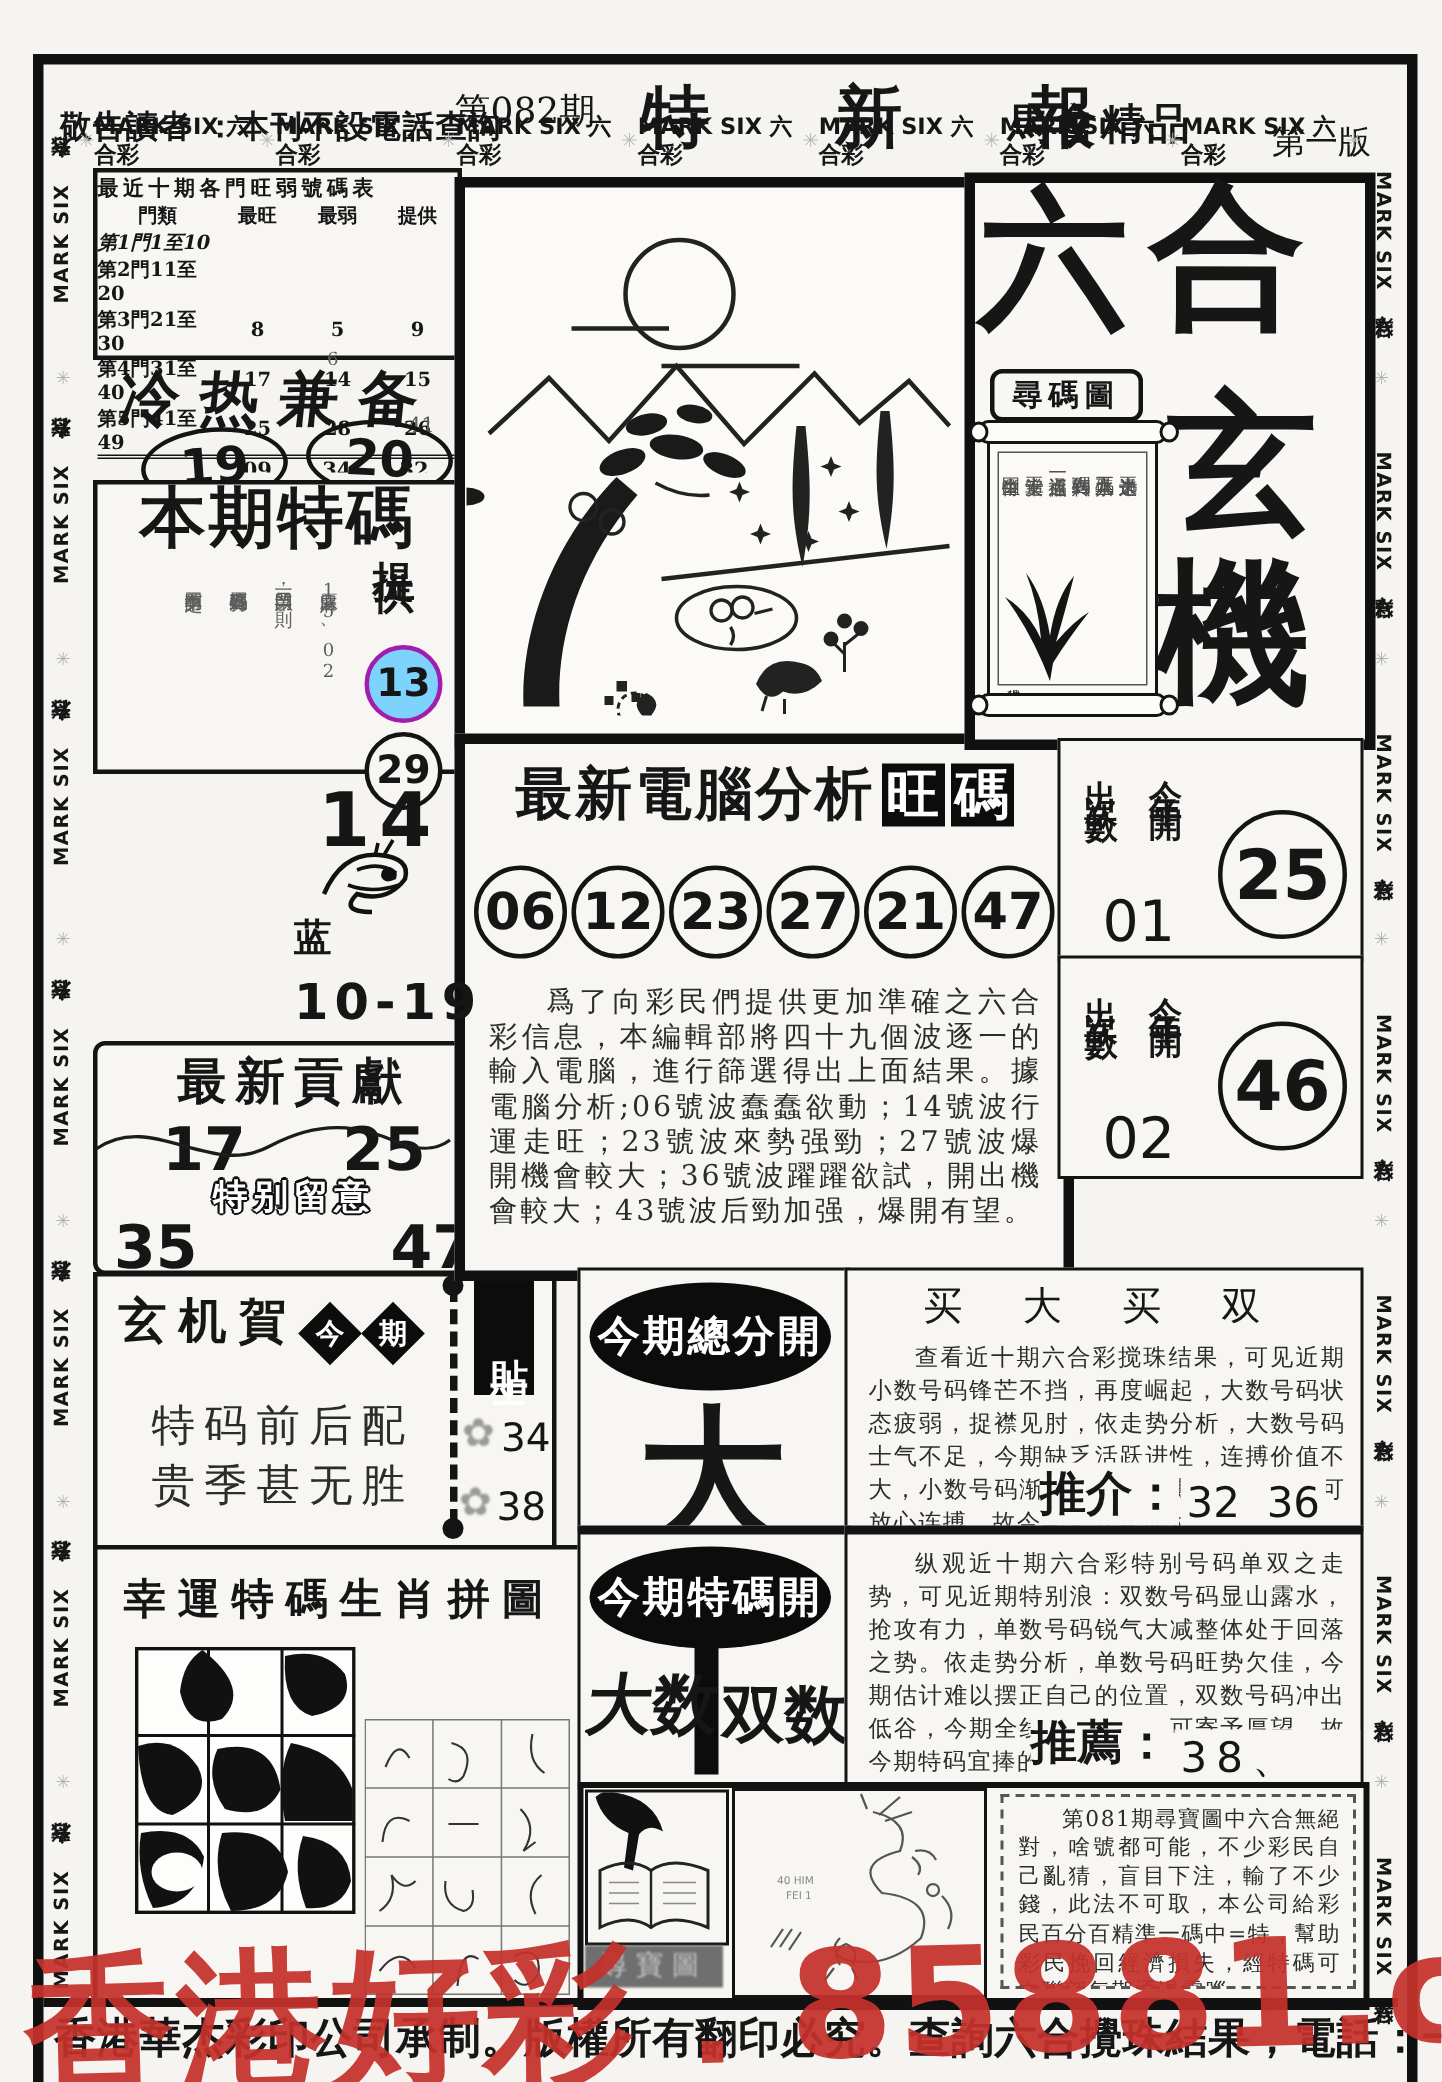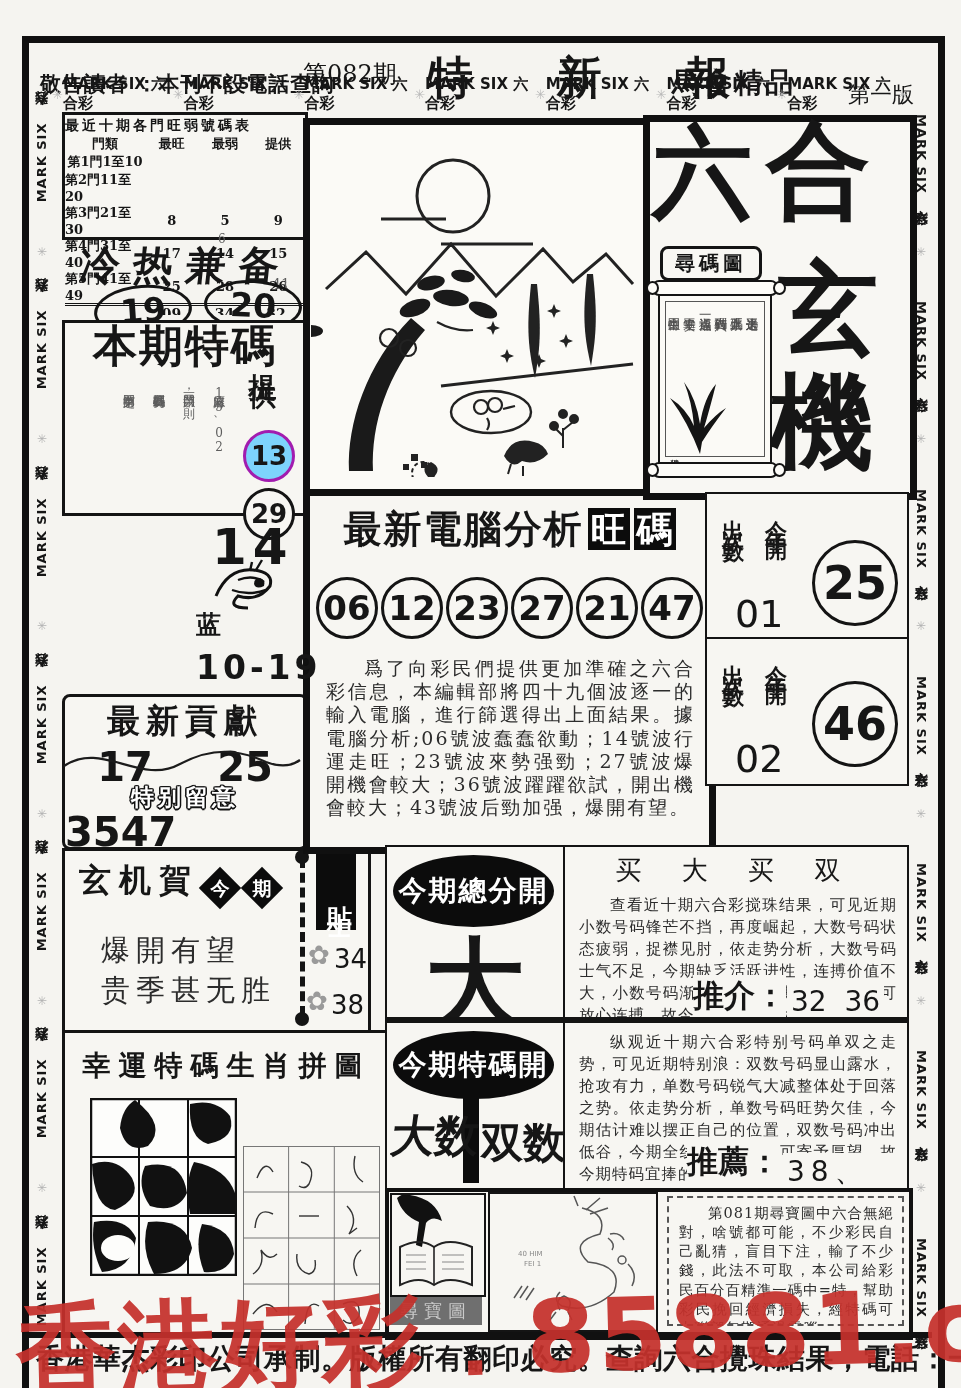--- a/index.html
+++ b/index.html
@@ -101,21 +101,21 @@
     <div class="b" style="text-align:left;font-size:14px;letter-spacing:3px;padding-top:2px;">最近十期各門旺弱號碼表</div>
     <table class="hot">
       <tbody>
           <tr>
         <td style="width:80px;">門類</td>
         <td>最旺</td>
         <td>最弱</td>
         <td>提供</td>
       </tr>
       <tr>
-        <td style="text-align:center;"><span>第1門</span><span>1至10</span></td>
+        <td style="text-align:left;font-style:italic;"><span>第1門</span><span>1至10</span></td>
         <td></td>
             <td></td>
             <td></td>
       </tr>
       <tr>
         <td style="text-align:left;"><span>第2門</span><span>11至20</span></td>
         <td></td>
             <td></td>
             <td></td>
       </tr>
@@ -169,41 +169,41 @@
 
   <div class="abs sans b" style="left:212px;top:518px;font-size:50px;letter-spacing:6px;z-index:6;">14</div>
   <svg class="abs" style="left:208px;top:556px;z-index:6;" width="75" height="56" viewBox="0 0 75 56">
     <path d="M8,40 Q20,12 45,14 Q66,16 62,30 Q50,46 30,40 Q18,52 40,52" fill="none" stroke="#111" stroke-width="3"></path>
     <path d="M30,24 Q45,18 56,26 M24,34 Q40,40 58,34 M48,14 L54,4 M42,15 L44,6" fill="none" stroke="#111" stroke-width="2.4"></path>
     <path d="M52,22 q6,2 4,8 q-8,4 -10,-2 q0,-6 6,-6 Z" fill="#111"></path>
   </svg>
   <div class="abs b" style="left:196px;top:608px;font-size:25px;z-index:6;filter:blur(.2px);">蓝</div>
   <div class="abs sans b" style="left:196px;top:648px;font-size:33px;letter-spacing:4px;z-index:6;">10-19</div>
 
-  <div class="abs box2" style="left:62px;top:694px;width:240px;height:150px;border-radius:8px;">
+  <div class="abs box2" style="left:62px;top:694px;width:240px;height:150px;border-radius:8px;padding-left:11px;">
     <div class="b" style="text-align:center;font-size:33px;font-weight:900;letter-spacing:6px;margin-top:2px;">最新貢獻</div>
     <div class="sans b" style="display:flex;justify-content:space-around;font-size:40px;margin-top:0;">
       <span>17</span>
       <span>25</span>
     </div>
     <div class="b outline" style="text-align:center;font-size:23px;letter-spacing:4px;margin-top:-8px;">特别留意</div>
-    <div class="sans b" style="display:flex;justify-content:flex-start;font-size:40px;margin-top:-4px;">
+    <div class="sans b" style="display:flex;justify-content:space-between;font-size:40px;margin-top:-4px;">
       <span>35</span>
       <span>47</span>
     </div>
   </div>
   <svg class="abs" style="left:62px;top:738px;" width="240" height="44" viewBox="0 0 240 44">
     <path d="M2,28 C40,2 78,48 118,26 C152,8 178,12 204,24 C220,30 230,28 238,22" fill="none" stroke="#1c1c1c" stroke-width="2.2"></path>
   </svg>
 
   <div class="abs box2" style="left:62px;top:848px;width:303px;height:180px;">
     <div style="padding:8px 0 0 14px;">
       <span class="b" style="font-size:32px;font-weight:900;letter-spacing:8px;">玄机賀</span><span class="dia"><span>今</span></span><span class="dia"><span>期</span></span>
     </div>
-    <div class="hand" style="margin:28px 0 0 36px;font-size:29px;letter-spacing:6px;">爆開有望</div>
+    <div class="hand" style="margin:28px 0 0 36px;font-size:29px;letter-spacing:6px;">特码前后配</div>
     <div class="hand" style="margin:0 0 0 36px;font-size:29px;letter-spacing:6px;">贵季甚无胜</div>
   </div>
   <div class="abs" style="left:300px;top:858px;height:158px;border-left:5px dashed #141414;"></div>
   <div class="abs" style="left:295px;top:850px;width:14px;height:14px;border-radius:50%;background:#141414;"></div>
   <div class="abs" style="left:295px;top:1012px;width:14px;height:14px;border-radius:50%;background:#141414;"></div>
   <div class="abs vtxt" style="left:316px;top:854px;width:40px;height:76px;background:#0c0c0c;color:#fff;font-size:25px;font-weight:700;text-align:center;letter-spacing:6px;">貼士</div>
   <div class="abs" style="left:308px;top:940px;font-size:26px;color:#9a9a9a;filter:blur(.6px);">✿</div>
   <div class="abs" style="left:306px;top:986px;font-size:26px;color:#9a9a9a;filter:blur(.6px);">✿</div>
   <div class="abs sans" style="left:334px;top:944px;font-size:26px;">34</div>
   <div class="abs sans" style="left:331px;top:990px;font-size:26px;">38</div>

